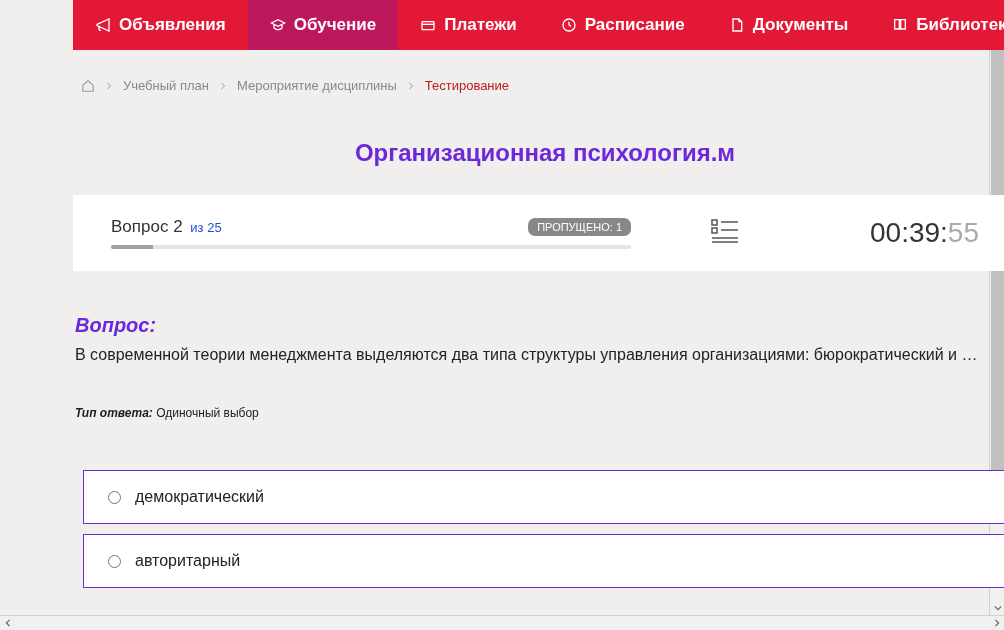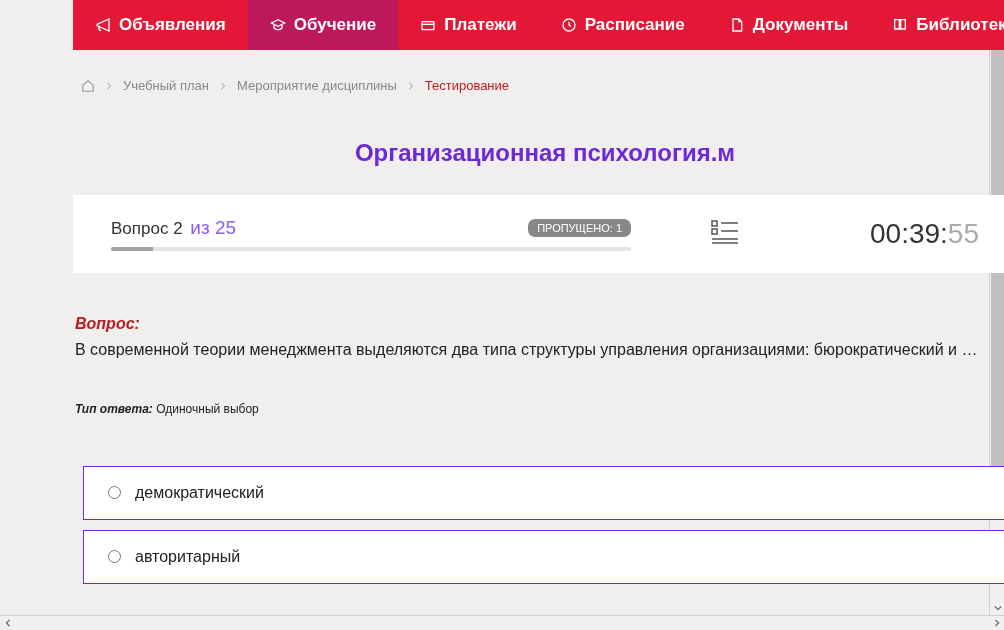--- a/index.html
+++ b/index.html
@@ -121,22 +121,22 @@
       margin-bottom: 8px;
     }
     
     .question-label {
       font-size: 17px;
       color: #333;
       font-weight: 500;
     }
     
     .question-total {
-      font-size: 19px;
-      color: #8b5cf6;
+      font-size: 13px;
+      color: #1d4ed8;
       font-weight: normal;
       margin-left: 3px;
     }
     
     .skip-badge {
       background: #888;
       color: white;
       font-size: 11px;
       padding: 3px 9px;
       border-radius: 7px;
@@ -178,22 +178,22 @@
       color: #aaa;
     }
     
     .question-area {
       padding: 0 2px;
     }
     
     .question-label-bold {
       font-weight: bold;
       font-style: italic;
-      font-size: 16px;
-      color: #b91c1c;
+      font-size: 20px;
+      color: #6d28d9;
     }
     
     .question-text {
       font-size: 16px;
       color: #222;
       line-height: 1.65;
       margin-bottom: 38px;
     }
     
     .answer-type-line {

